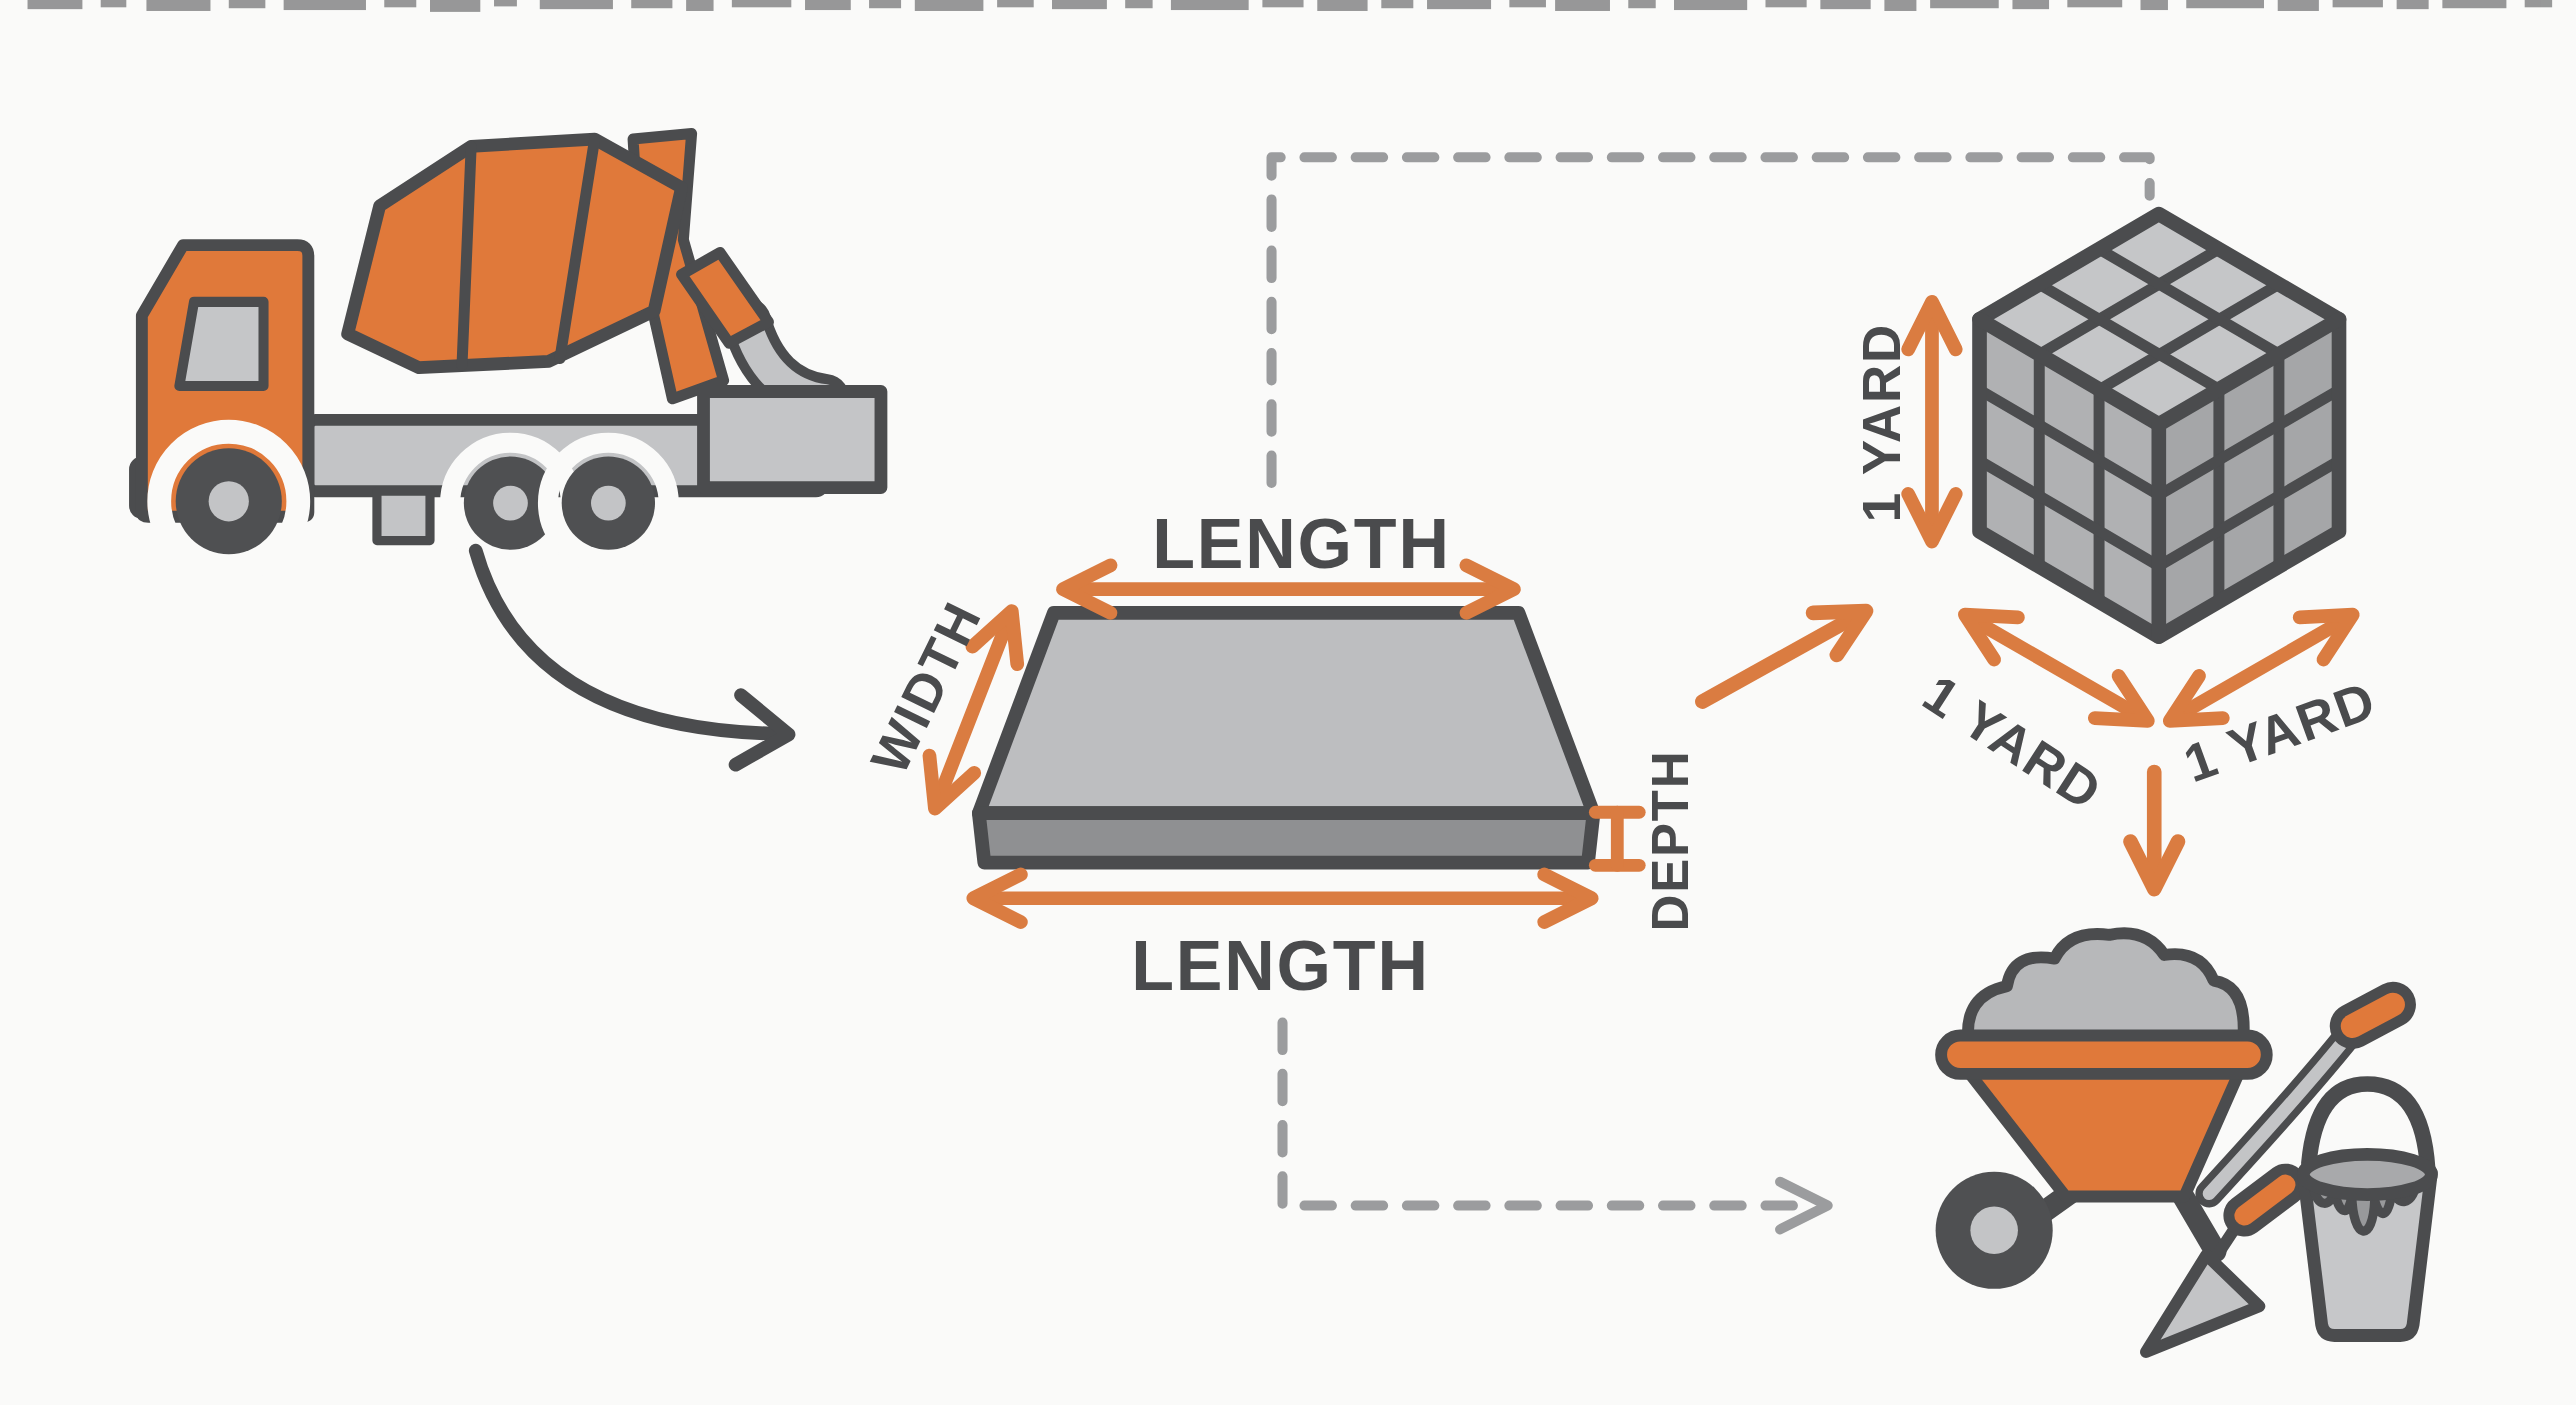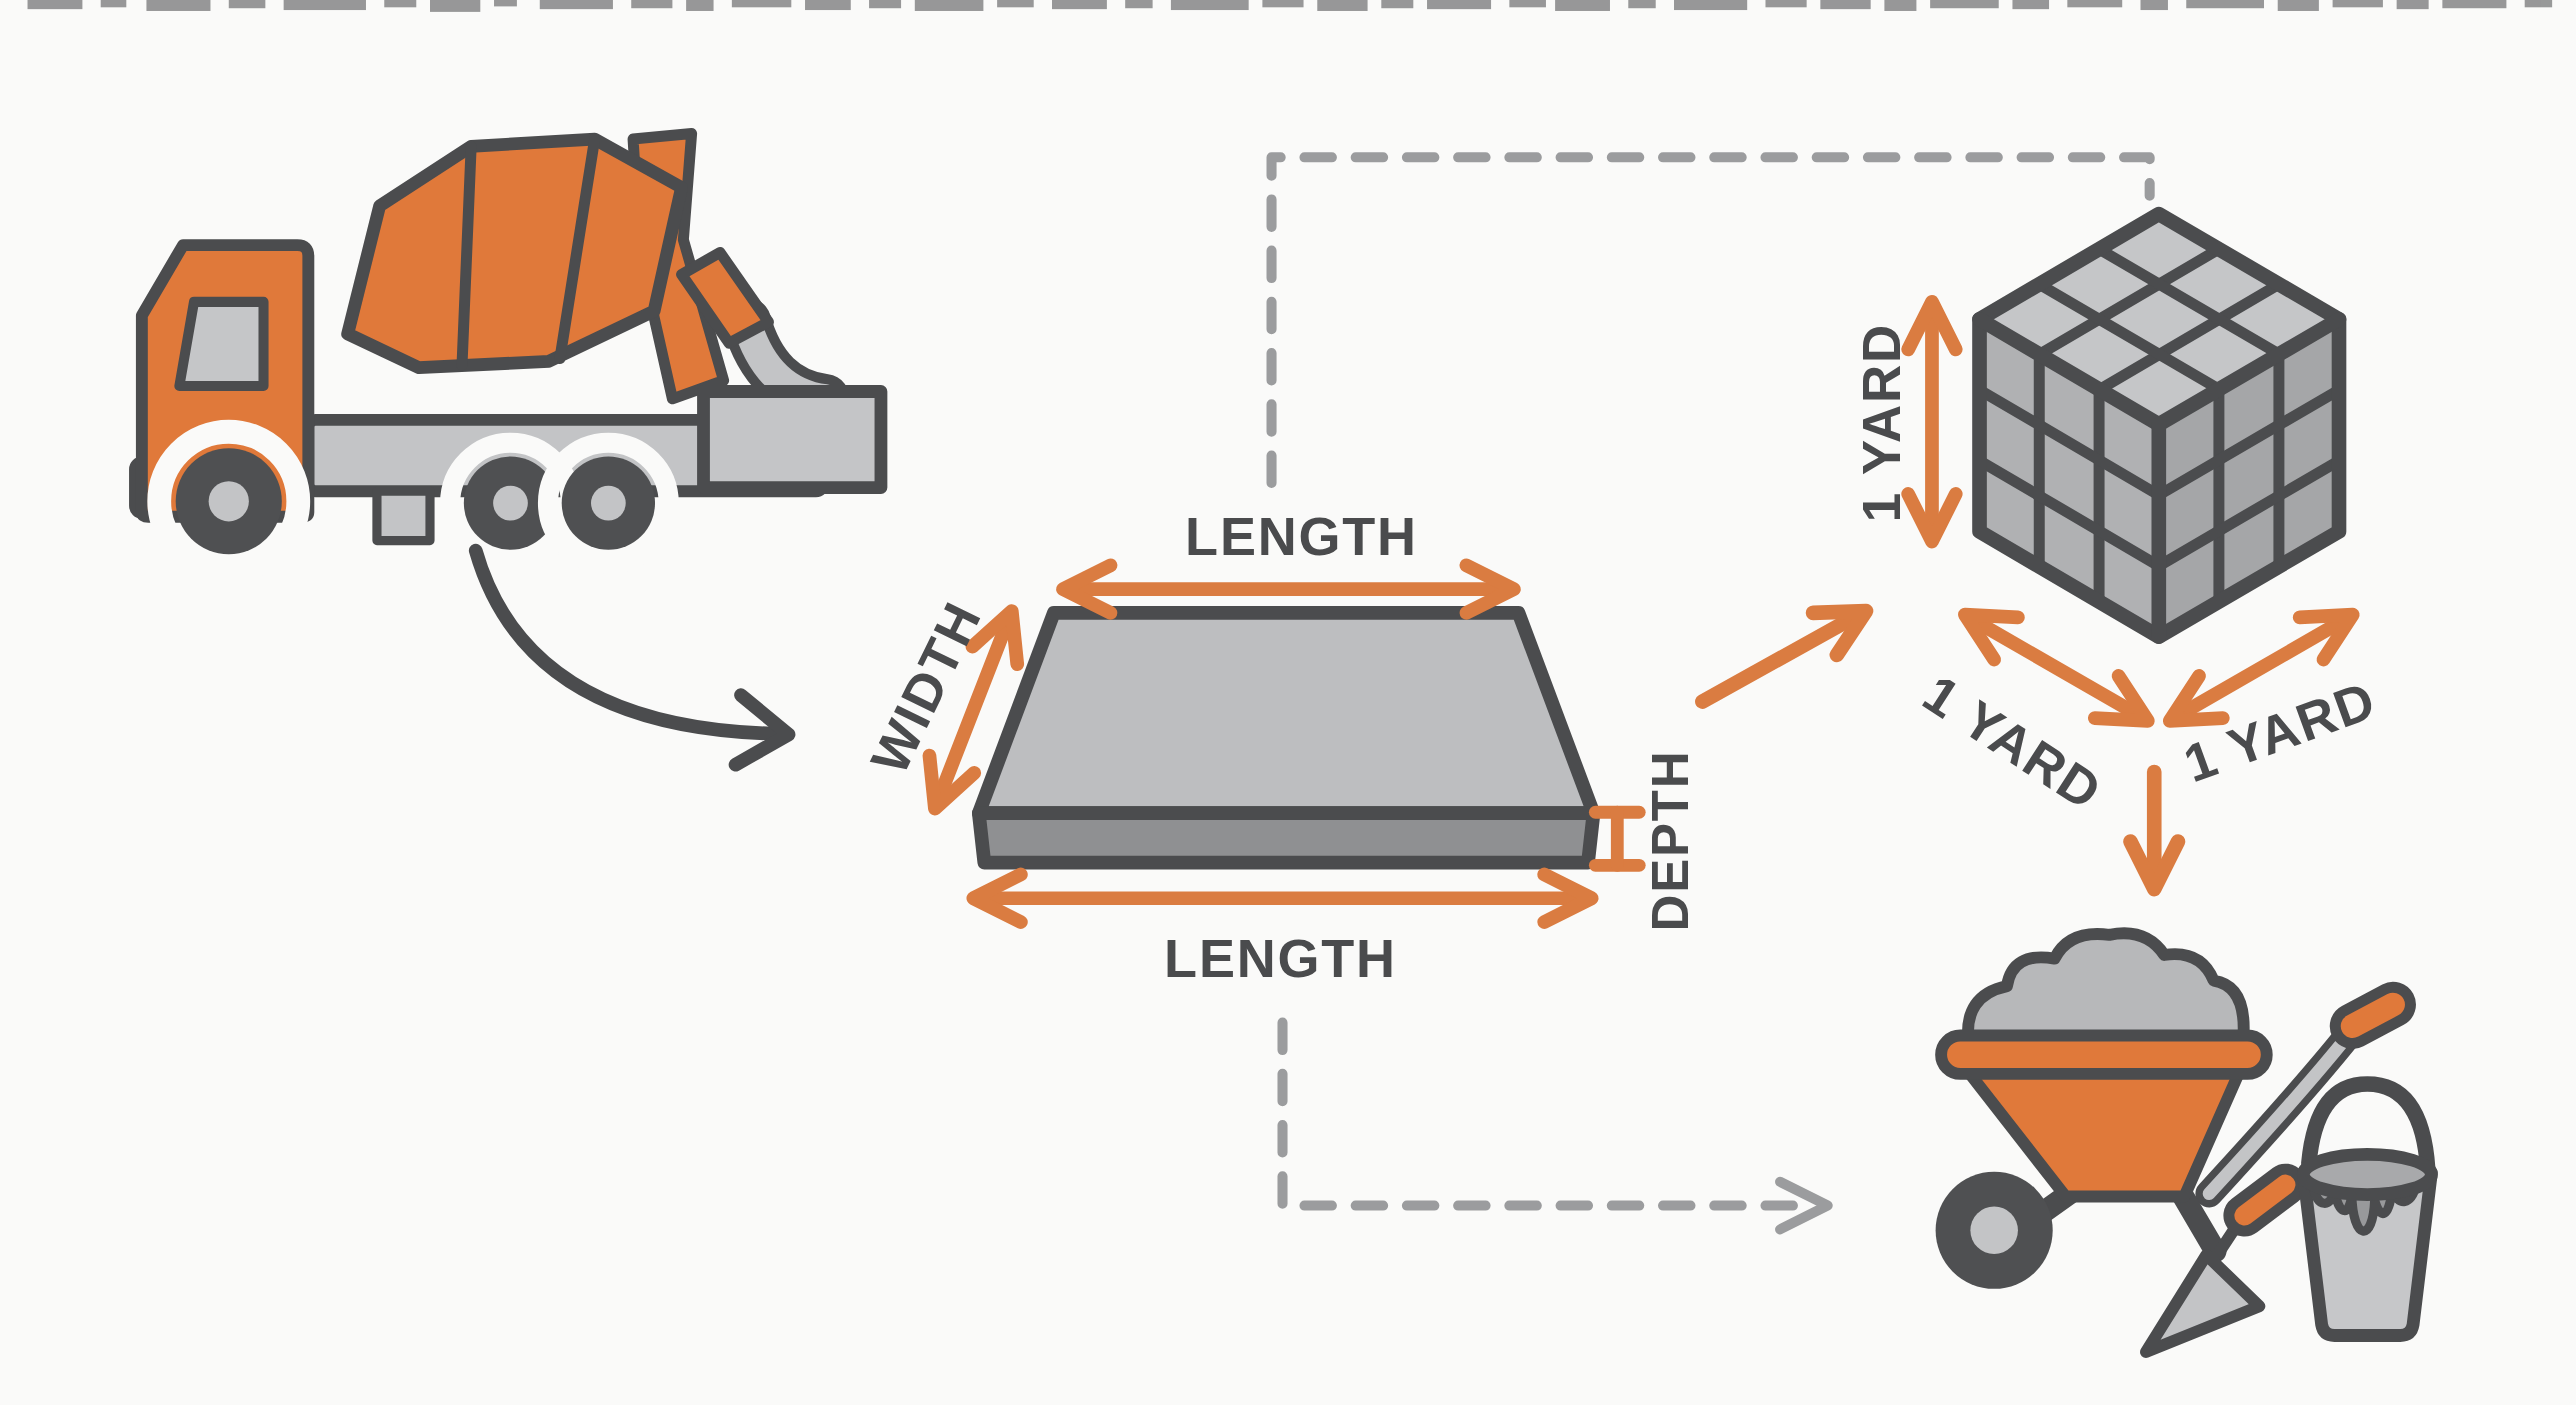--- a/index.html
+++ b/index.html
@@ -15,21 +15,21 @@
   .lbl{
     position:absolute;
     color:#4A4B4D;
     font-weight:bold;
     text-align:center;
     line-height:1;
     letter-spacing:1.8px;
     white-space:nowrap;
     user-select:none;
   }
-  .lbl-length{font-size:54px;width:549px;}
+  .lbl-length{font-size:70px;width:549px;}
   .lbl-width{font-size:53px;width:366px;transform:rotate(-64deg);}
   .lbl-depth{font-size:51px;width:366px;transform:rotate(-90deg);}
   .lbl-yard-v{font-size:53px;width:366px;transform:rotate(-90deg);}
   .lbl-yard-bl{font-size:53px;width:366px;transform:rotate(33deg);}
   .lbl-yard-br{font-size:53px;width:366px;transform:rotate(-20deg);}
 </style>
 </head>
 <body>
 
 <div id="stage">

